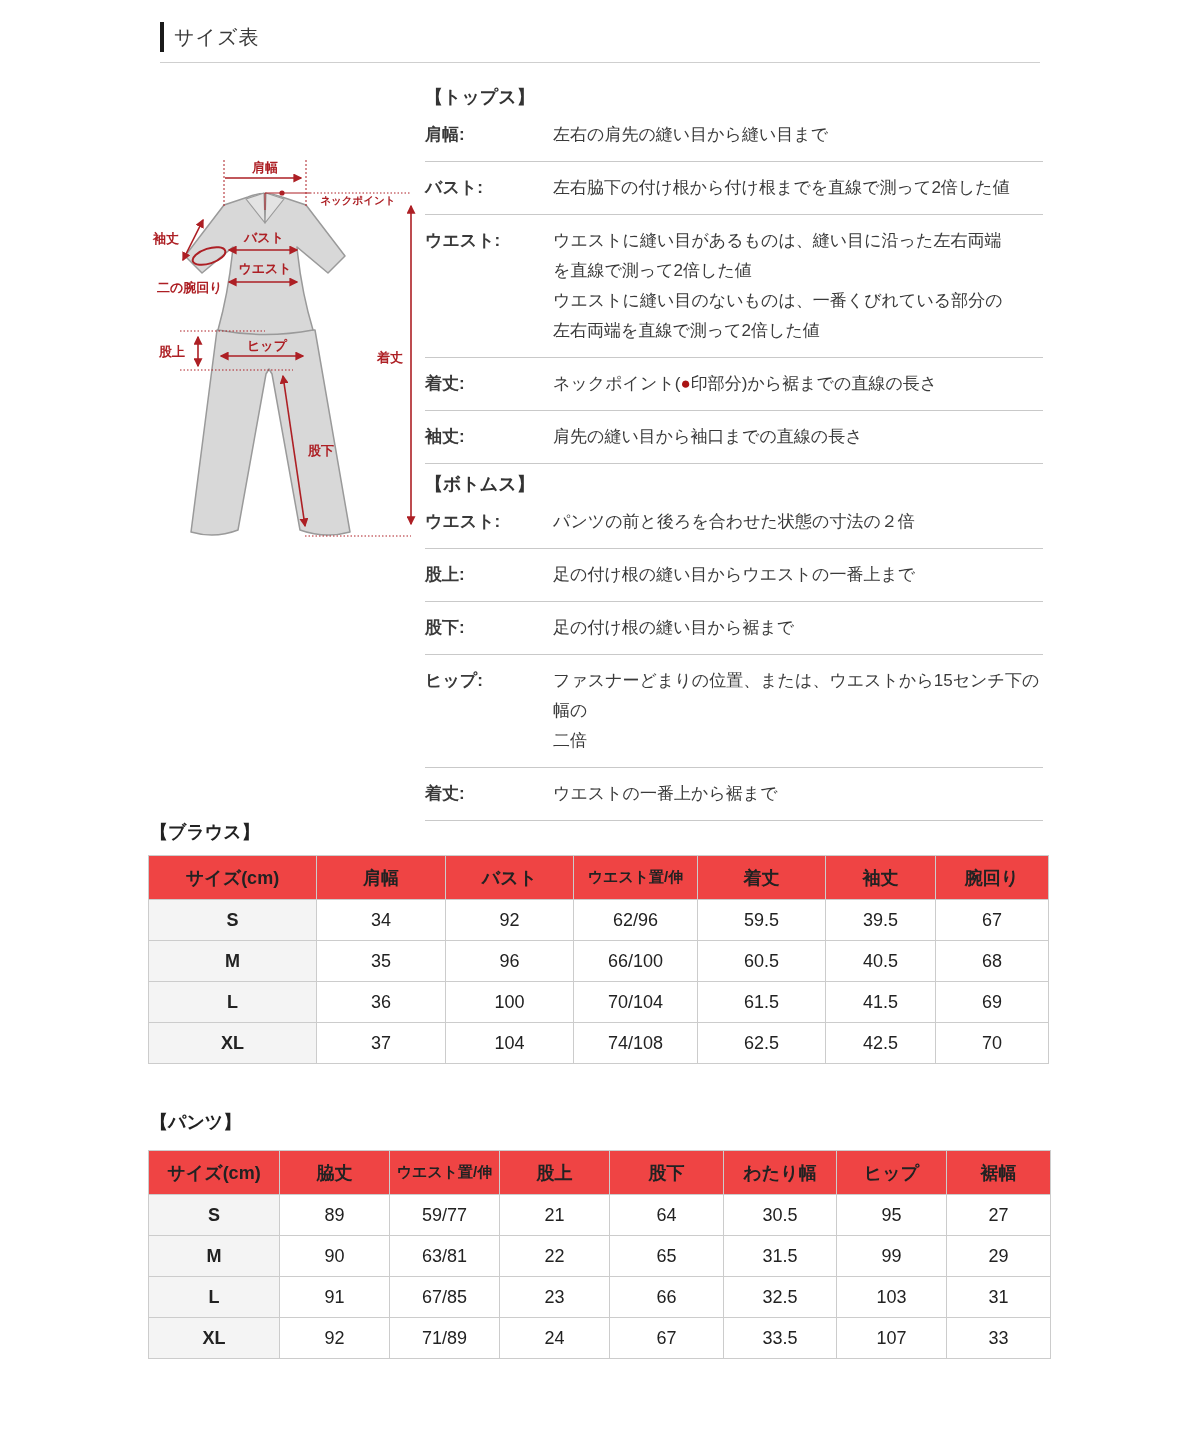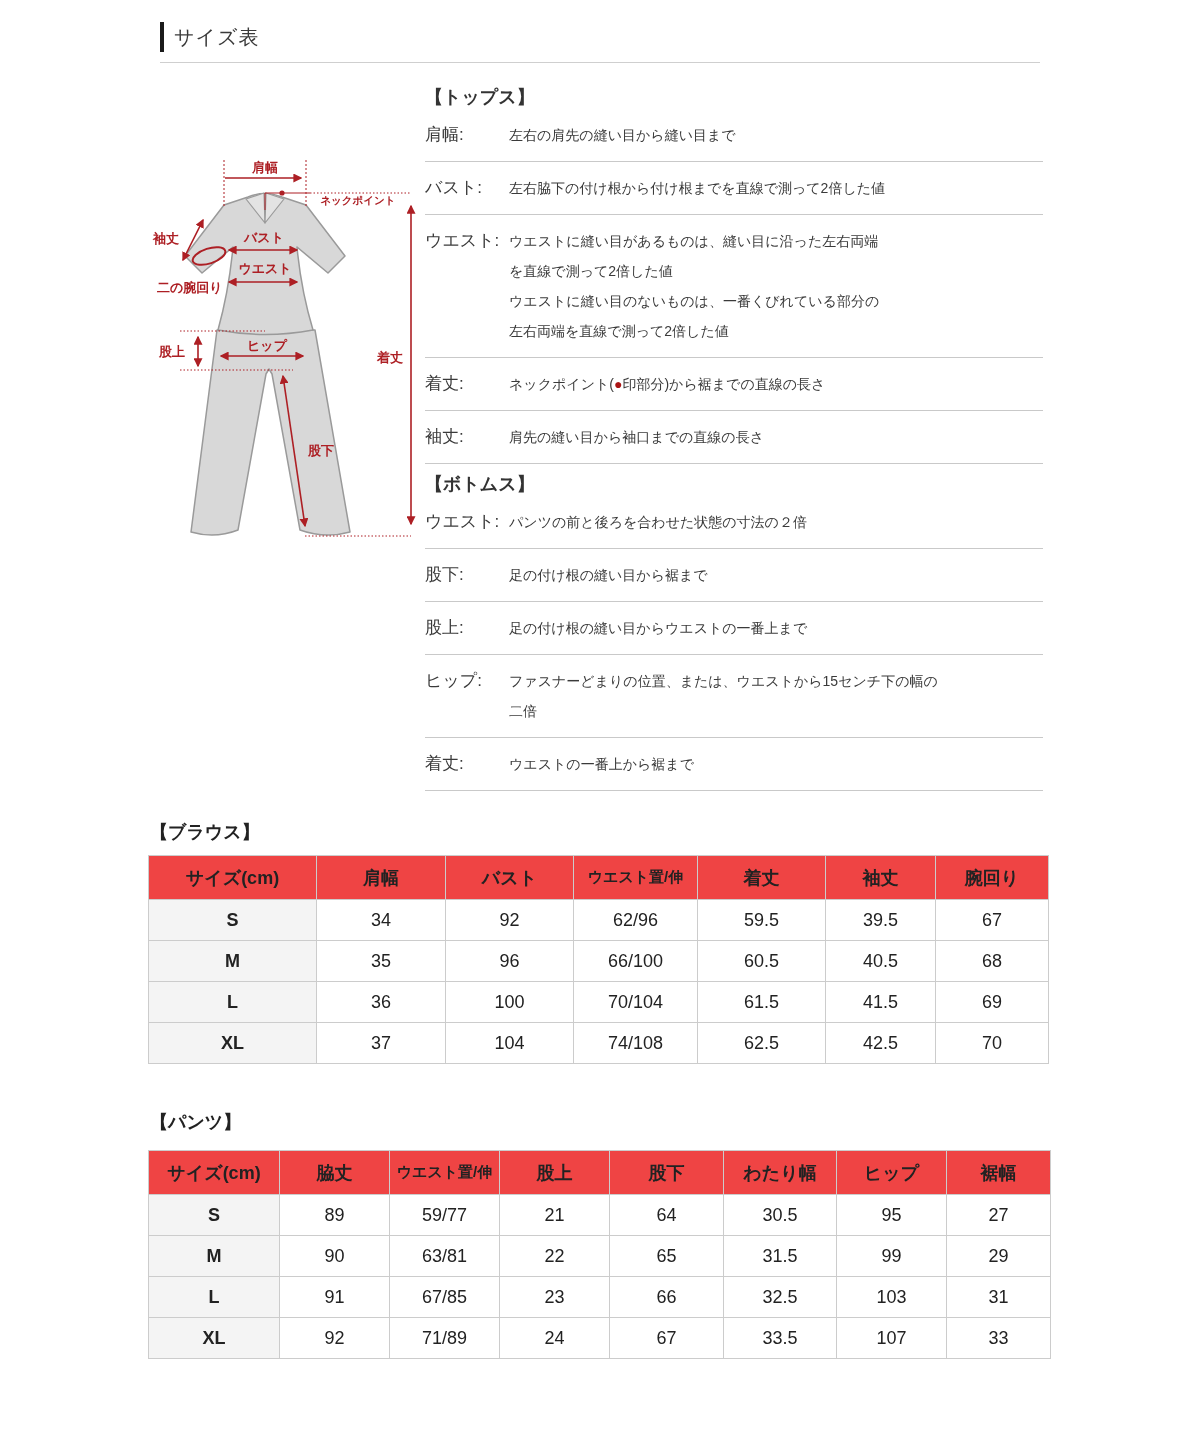--- a/index.html
+++ b/index.html
@@ -19,22 +19,22 @@
 
   
   .diagram { position:absolute; left:145px; top:140px; width:290px; height:470px; }
   .diagram svg { display:block; }
 
   
   .defs { position:absolute; left:425px; top:85px; width:618px; }
   .def-heading { font-size:18px; font-weight:bold; color:#333; }
   .def-heading.bottoms { margin-top:8px; }
   .def-row { display:flex; border-bottom:1px solid #c9c9c9; padding:11px 0; }
-  .def-term { width:84px; flex:none; font-weight:normal; font-size:17px; line-height:30px; }
-  .def-body { flex:1; font-size:14px; line-height:30px; }
+  .def-term { width:84px; flex:none; font-weight:bold; font-size:17px; line-height:30px; }
+  .def-body { flex:1; font-size:17px; line-height:30px;margin-left:44px; }
   .red-dot { color:#aa1414; }
 
   
   .tbl-heading { position:absolute; left:150px; font-size:18px; font-weight:bold; color:#222; }
   .tbl-heading.blouse { top:820px; }
   .tbl-heading.pants  { top:1110px; }
 
   table.size-table { position:absolute; left:148px; border-collapse:collapse; table-layout:fixed; }
   table.size-table.blouse { top:855px; width:900px; }
   table.size-table.pants  { top:1150px; width:902px; }
@@ -155,27 +155,27 @@
   </div>
 
   <div class="def-heading bottoms">【ボトムス】</div>
 
   <div class="def-row">
     <div class="def-term">ウエスト:</div>
     <div class="def-body">パンツの前と後ろを合わせた状態の寸法の２倍</div>
   </div>
 
   <div class="def-row">
+    <div class="def-term">股上:</div>
+    <div class="def-body">足の付け根の縫い目からウエストの一番上まで</div>
+  </div>
+
+  <div class="def-row">
     <div class="def-term">股下:</div>
     <div class="def-body">足の付け根の縫い目から裾まで</div>
-  </div>
-
-  <div class="def-row">
-    <div class="def-term">股上:</div>
-    <div class="def-body">足の付け根の縫い目からウエストの一番上まで</div>
   </div>
 
   <div class="def-row">
     <div class="def-term">ヒップ:</div>
     <div class="def-body">
       <div>ファスナーどまりの位置、または、ウエストから15センチ下の幅の</div>
       <div>二倍</div>
     </div>
   </div>
 

